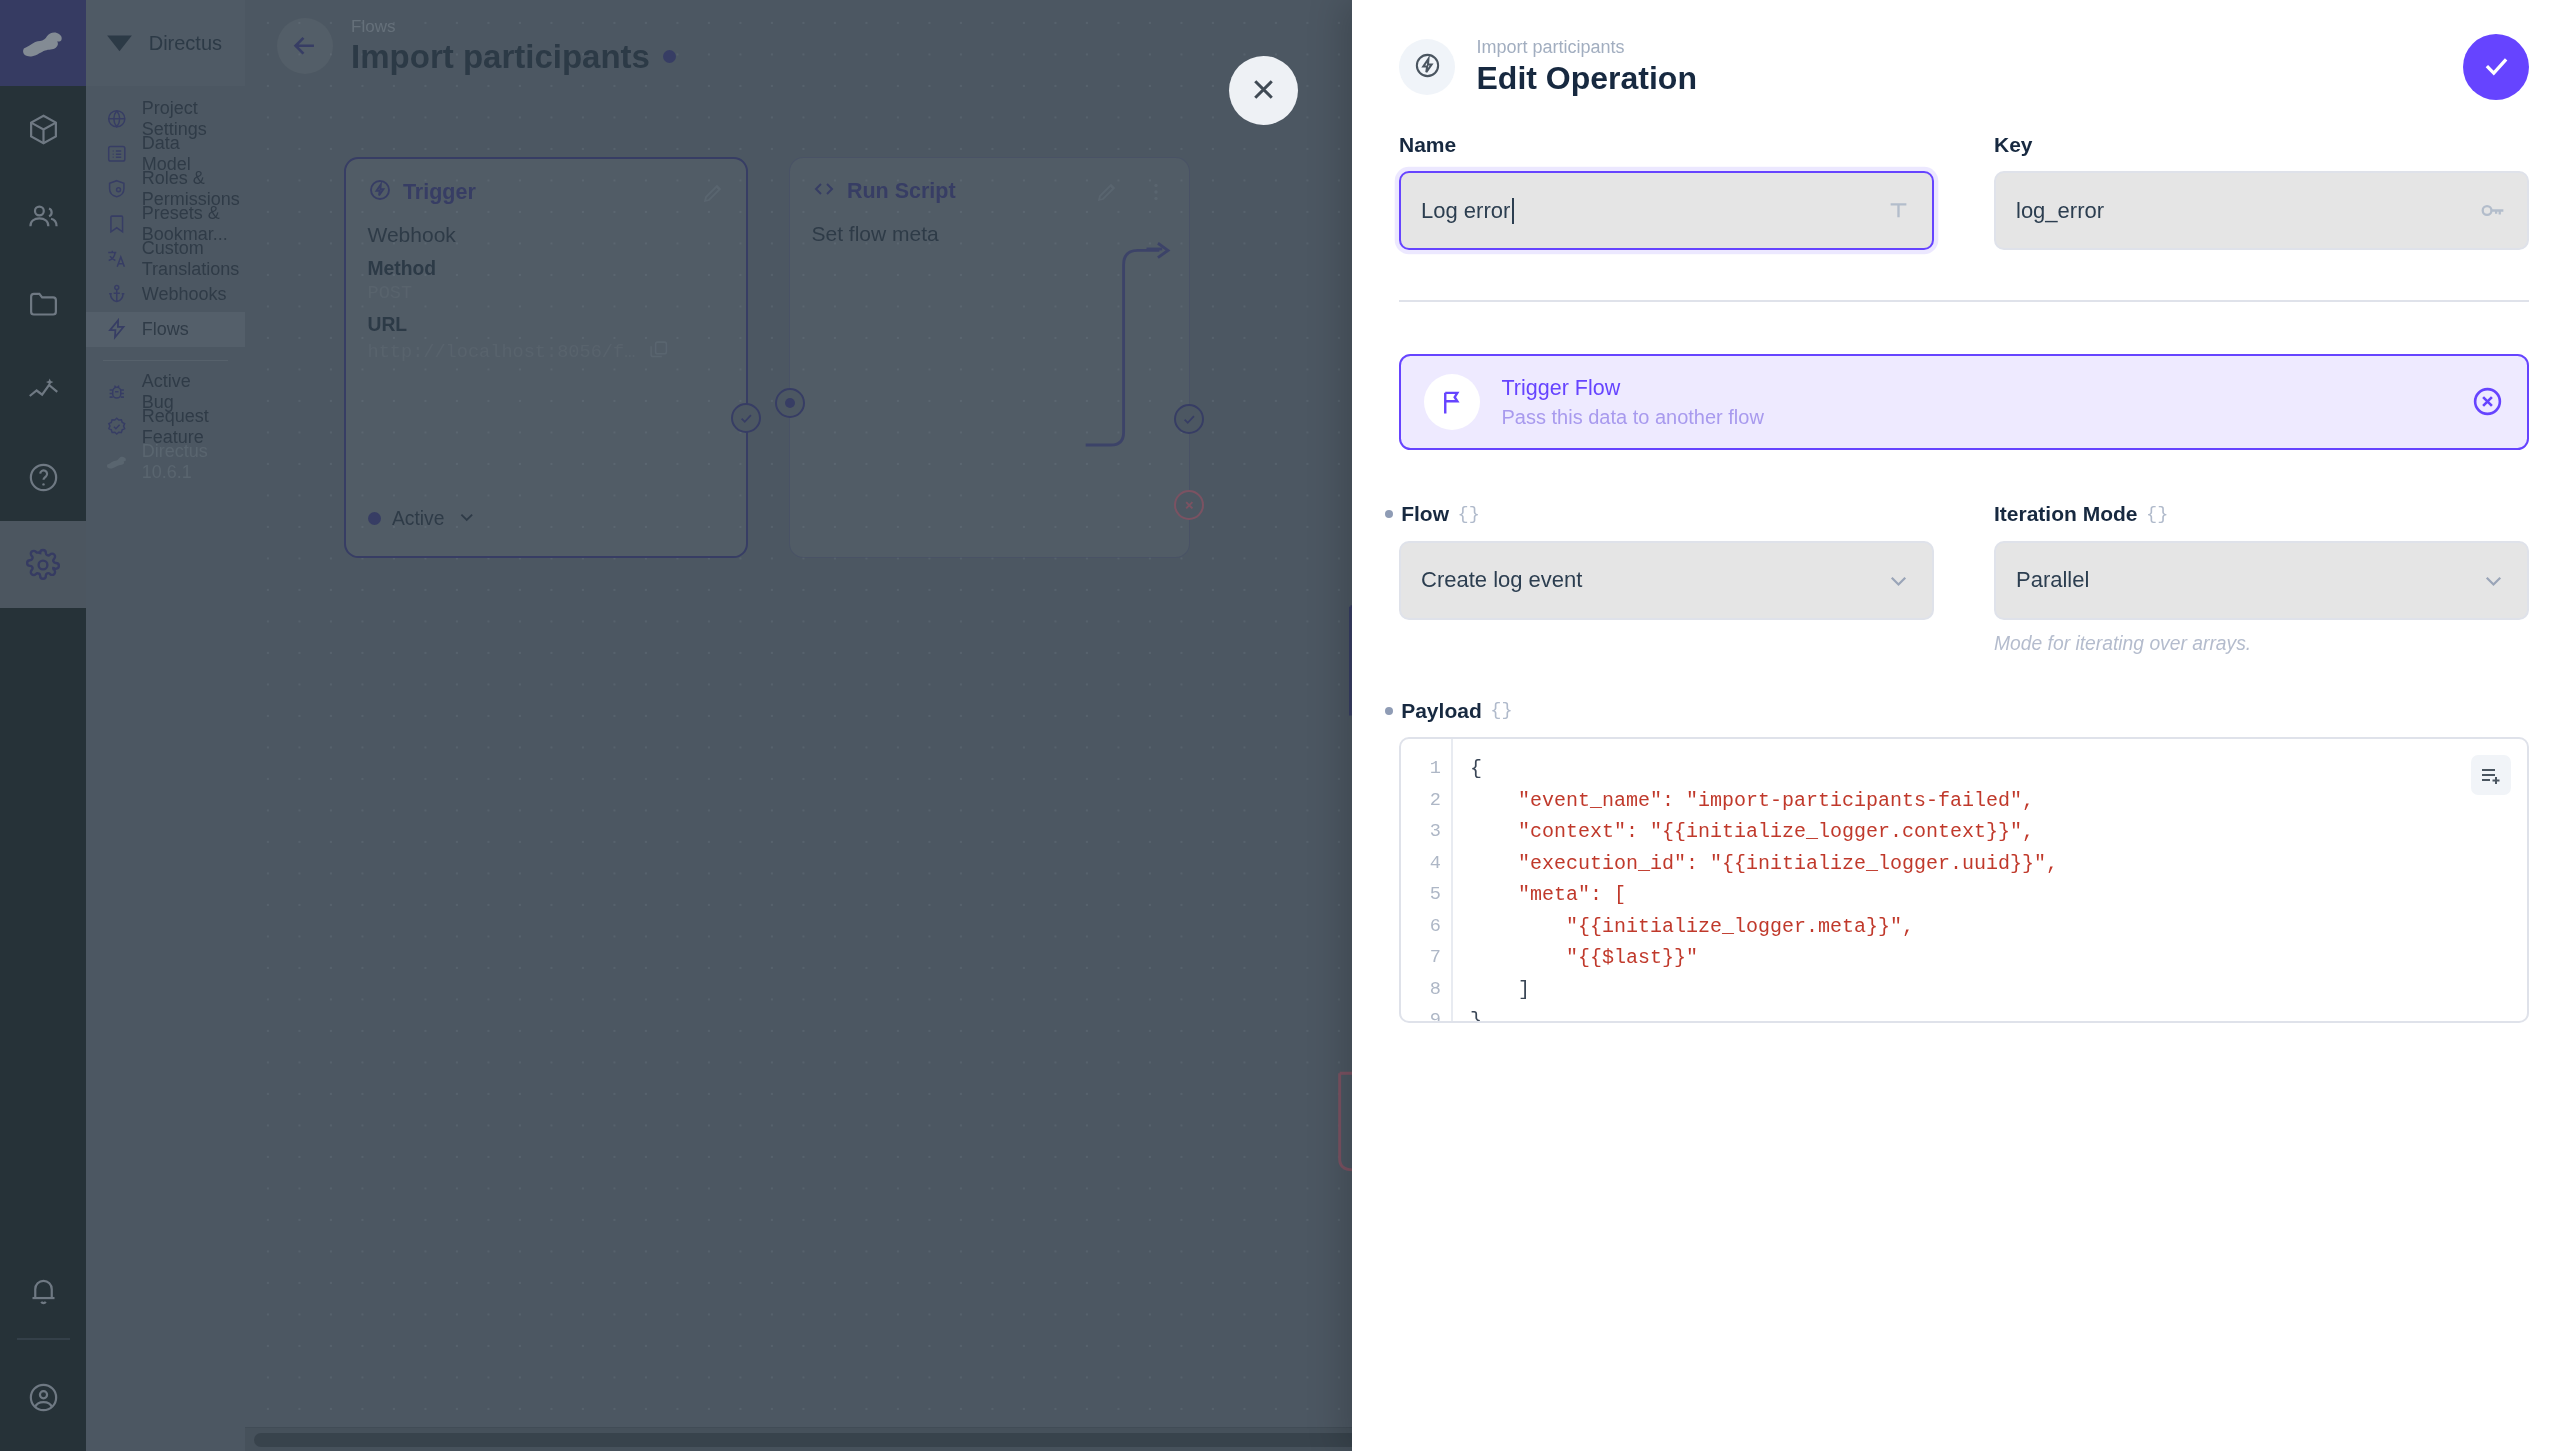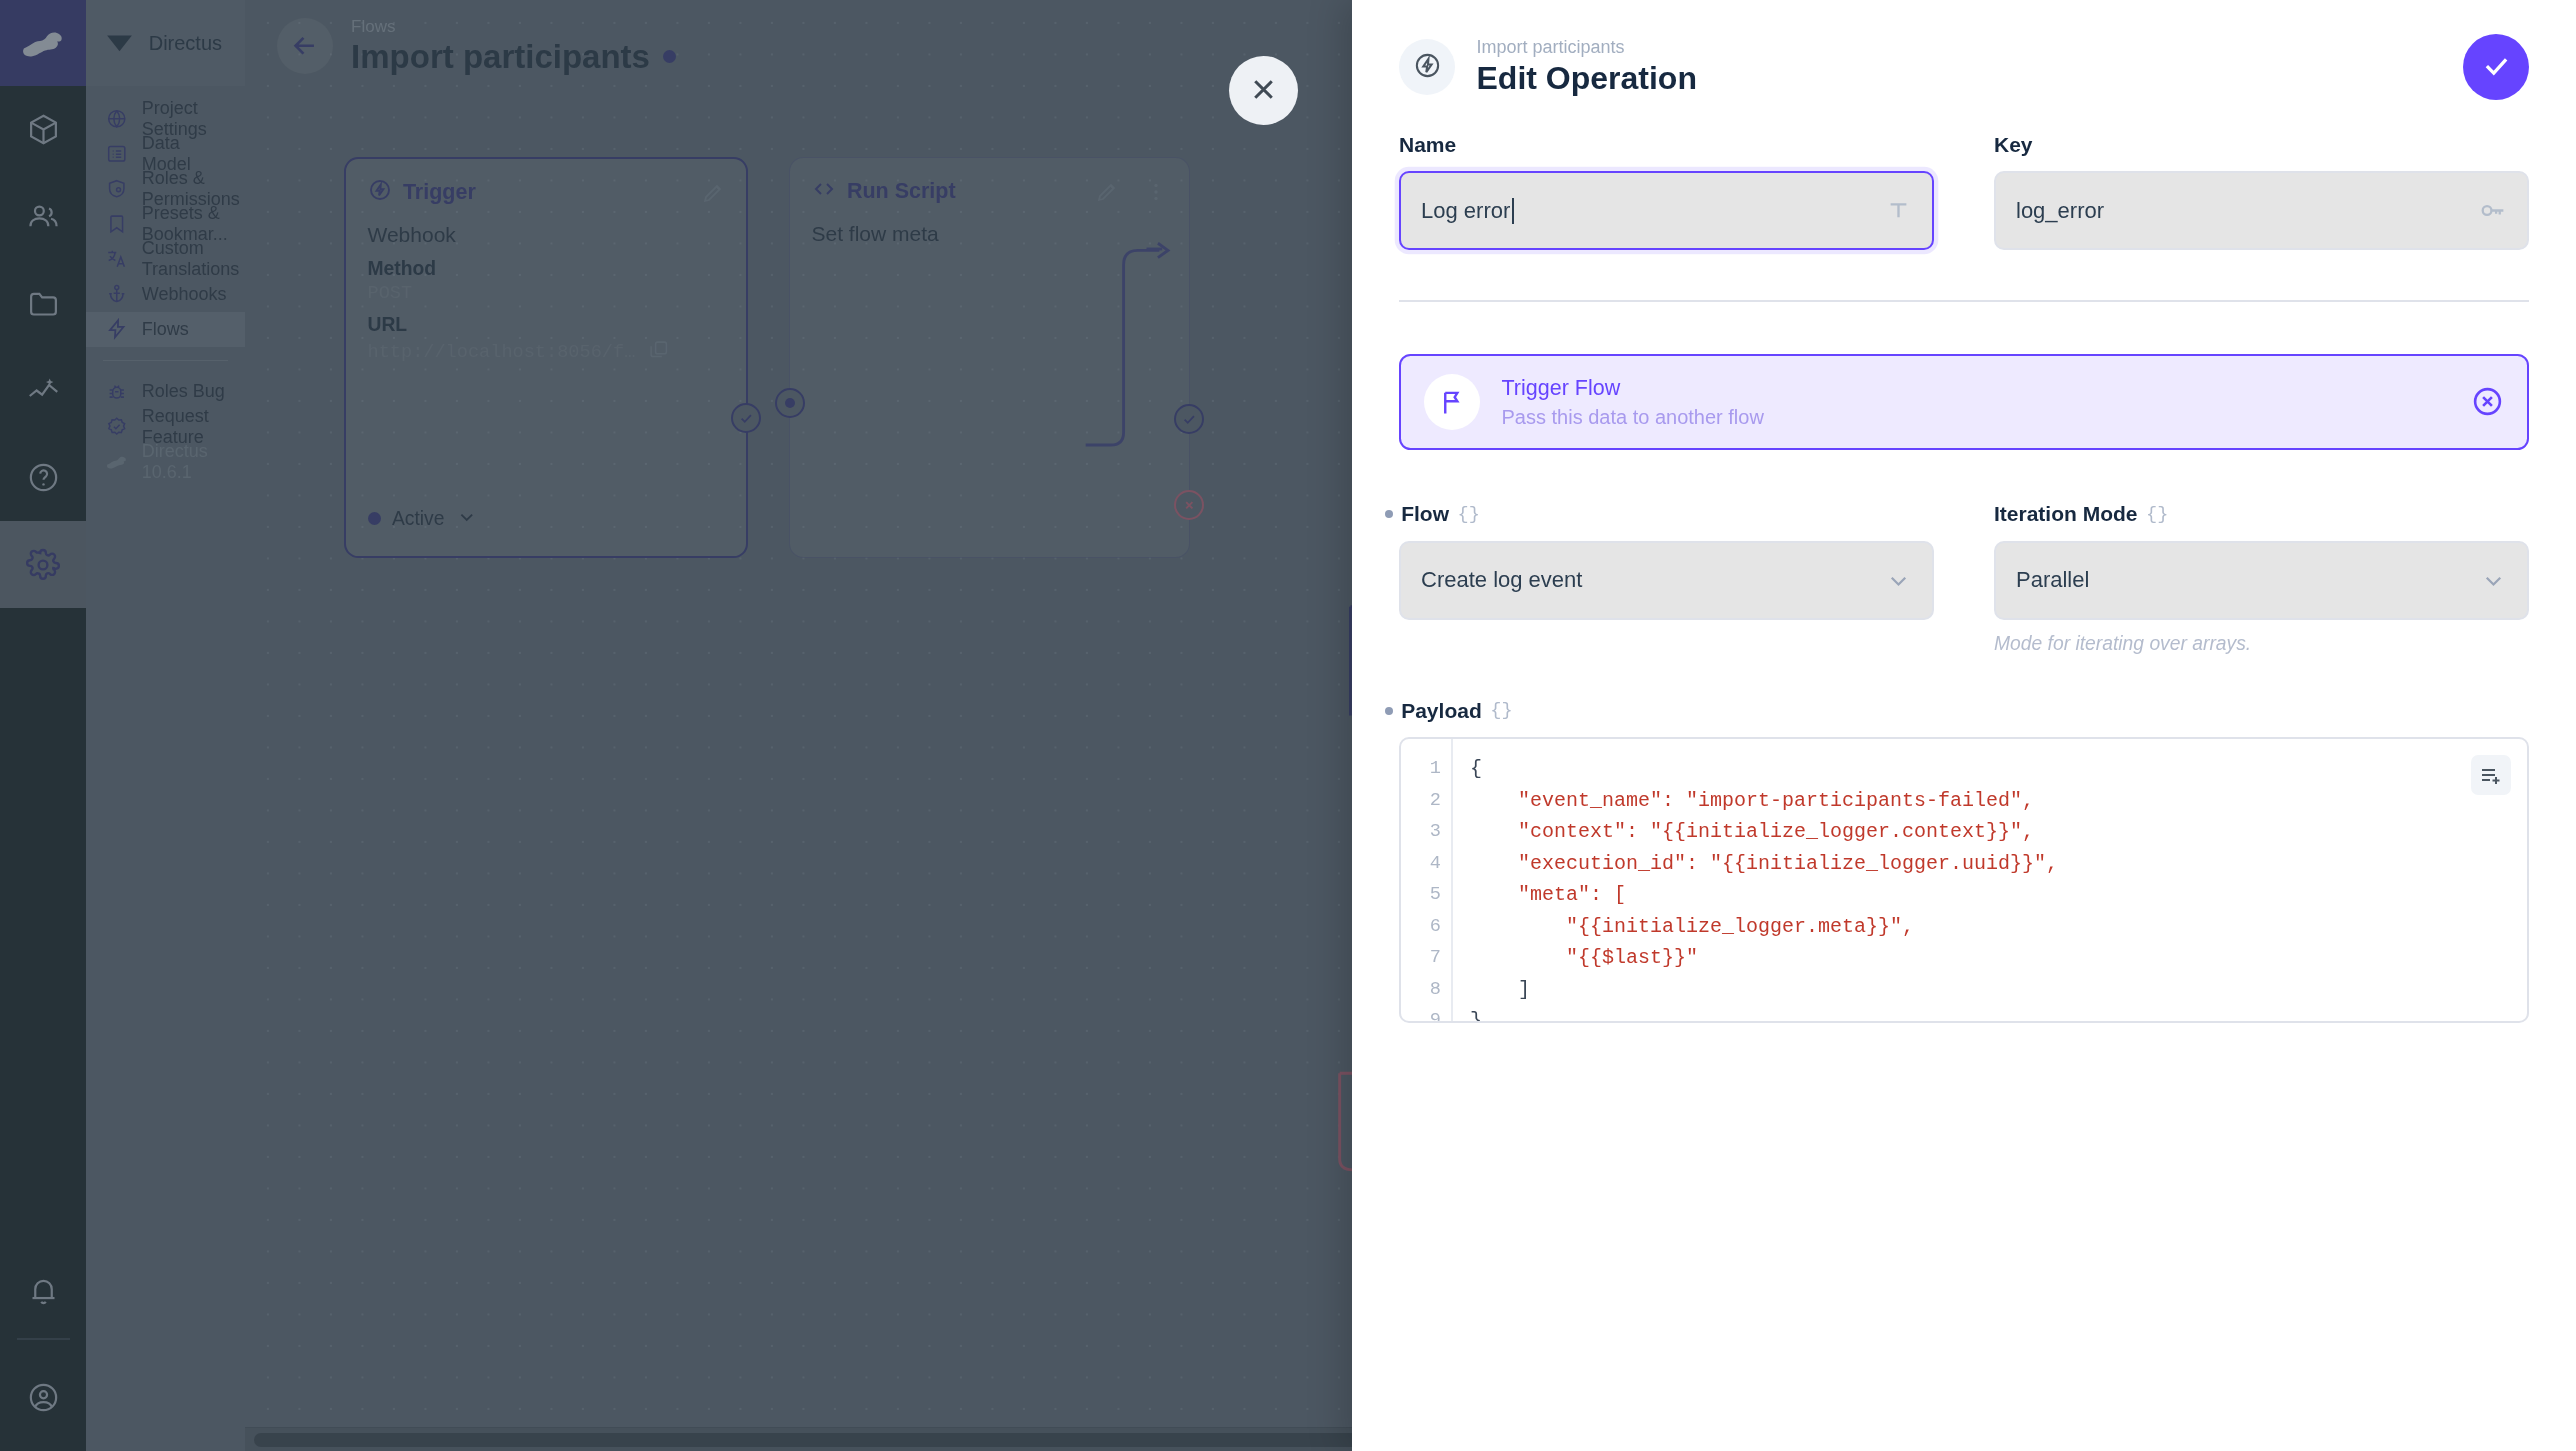--- a/index.html
+++ b/index.html
@@ -364,21 +364,21 @@
       <div class="nav-divider"></div>
 
       <div>
         <div class="nav-item">
           <span class="nicon">
             <svg width="21.5" height="21.5" viewBox="0 0 24 24" fill="none" stroke="#3d4275" stroke-width="1.7">
                 <rect x="7.5" y="7" width="9" height="12" rx="4.5"></rect>
                 <path d="M9.5 5.2l1.3 1.8M14.5 5.2l-1.3 1.8M4 10h3.5M4 14h3.5M4 18h3.5M16.5 10H20M16.5 14H20M16.5 18H20M10 12h4"></path>
               </svg>
           </span>
-          <span>Roles Bug</span>
+          <span>Active Bug</span>
         </div>
         <div class="nav-item">
           <span class="nicon">
             <svg width="21.5" height="21.5" viewBox="0 0 24 24" fill="none" stroke="#3d4275" stroke-width="1.7">
                 <path d="M12 2.5l2.2 2 3-.3.9 2.9 2.7 1.4-1.2 2.8 1.2 2.8-2.7 1.4-.9 2.9-3-.3-2.2 2-2.2-2-3 .3-.9-2.9-2.7-1.4 1.2-2.8-1.2-2.8 2.7-1.4.9-2.9 3 .3z"></path>
                 <path d="M8.8 12l2.2 2.2 4.2-4.4"></path>
               </svg>
           </span>
           <span>Request Feature</span>
         </div>

